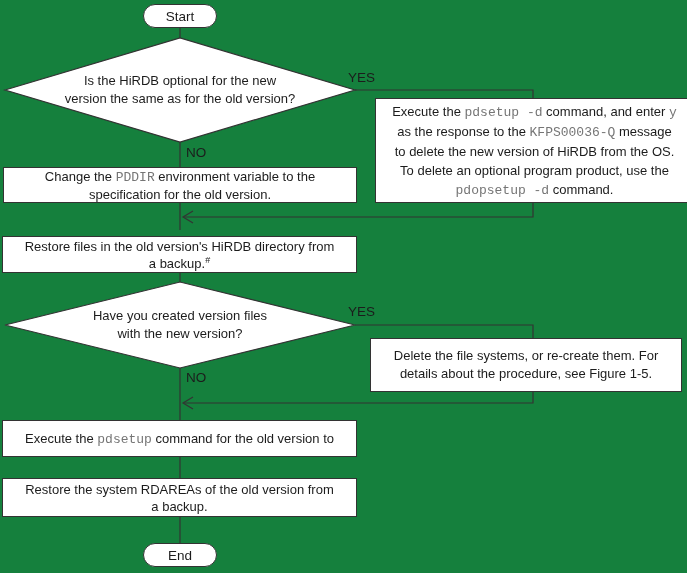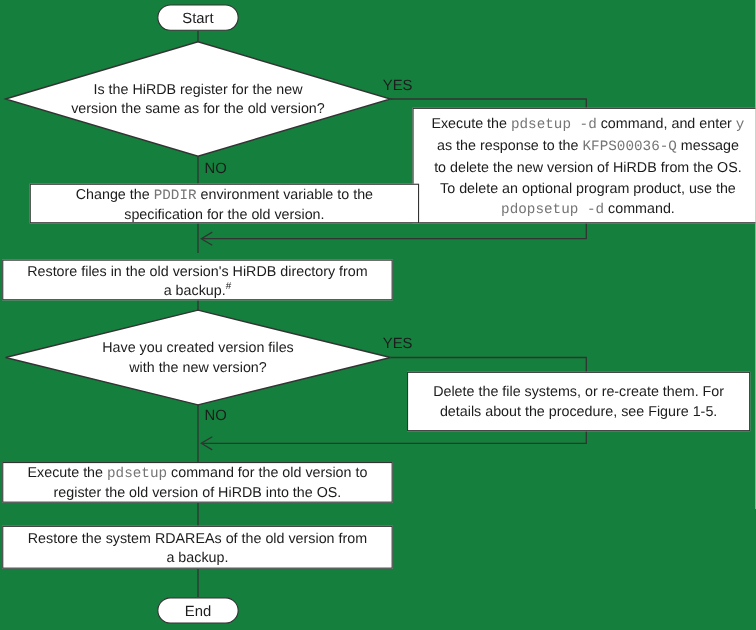--- a/index.html
+++ b/index.html
@@ -81,36 +81,36 @@
 
     <polygon fill="#ffffff" points="5,90 180,38 355,90 180,142"></polygon>
     <polygon fill="#ffffff" points="5,325 180,282 355,325 180,368"></polygon>
   </svg>
 
   <div class="node terminal" style="left:143px; top:4px;">
     <span>Start</span>
   </div>
 
   <div class="freetext" style="left:20px; top:72px; width:320px;">
-    <span class="line">Is the HiRDB register for the new</span>
+    <span class="line">Is the HiRDB optional for the new</span>
     <span class="line">version the same as for the old version?</span>
   </div>
 
   <div class="branch-label" style="left:348px; top:70px;">YES</div>
   <div class="branch-label" style="left:186px; top:145px;">NO</div>
 
   <div class="node bigbox" style="left:363px; top:98px; width:319px; height:105px;">
     <span class="line"><span>Execute the </span><span class="mono">pdsetup -d</span><span> command, and enter </span><span class="mono">y</span></span>
     <span class="line"><span>as the response to the </span><span class="mono">KFPS00036-Q</span><span> message</span></span>
     <span class="line">to delete the new version of HiRDB from the OS.</span>
     <span class="line">To delete an optional program product, use the</span>
     <span class="line"><span class="mono">pdopsetup -d</span><span> command.</span></span>
   </div>
 
-  <div class="node" style="left:3px; top:167px; width:354px; height:36px;margin-left:24px;">
+  <div class="node" style="left:3px; top:167px; width:354px; height:36px;">
     <span class="line"><span>Change the </span><span class="mono">PDDIR</span><span> environment variable to the</span></span>
     <span class="line">specification for the old version.</span>
   </div>
 
   <div class="node" style="left:2px; top:236px; width:355px; height:37px;">
     <span class="line">Restore files in the old version's HiRDB directory from</span>
     <span class="line"><span>a backup.</span><sup class="fn">#</sup></span>
   </div>
 
   <div class="freetext" style="left:20px; top:307px; width:320px;">
@@ -121,21 +121,20 @@
   <div class="branch-label" style="left:348px; top:304px;">YES</div>
   <div class="branch-label" style="left:186px; top:370px;">NO</div>
 
   <div class="node" style="left:370px; top:338px; width:312px; height:54px; line-height:18px;">
     <span class="line">Delete the file systems, or re-create them. For</span>
     <span class="line">details about the procedure, see Figure 1-5.</span>
   </div>
 
   <div class="node" style="left:2px; top:420px; width:355px; height:37px;">
     <span class="line"><span>Execute the </span><span class="mono">pdsetup</span><span> command for the old version to</span></span>
-    <span class="line">register the old version of HiRDB into the OS.</span>
   </div>
 
   <div class="node" style="left:2px; top:478px; width:355px; height:39px;">
     <span class="line">Restore the system RDAREAs of the old version from</span>
     <span class="line">a backup.</span>
   </div>
 
   <div class="node terminal" style="left:143px; top:543px;">
     <span>End</span>
   </div>

